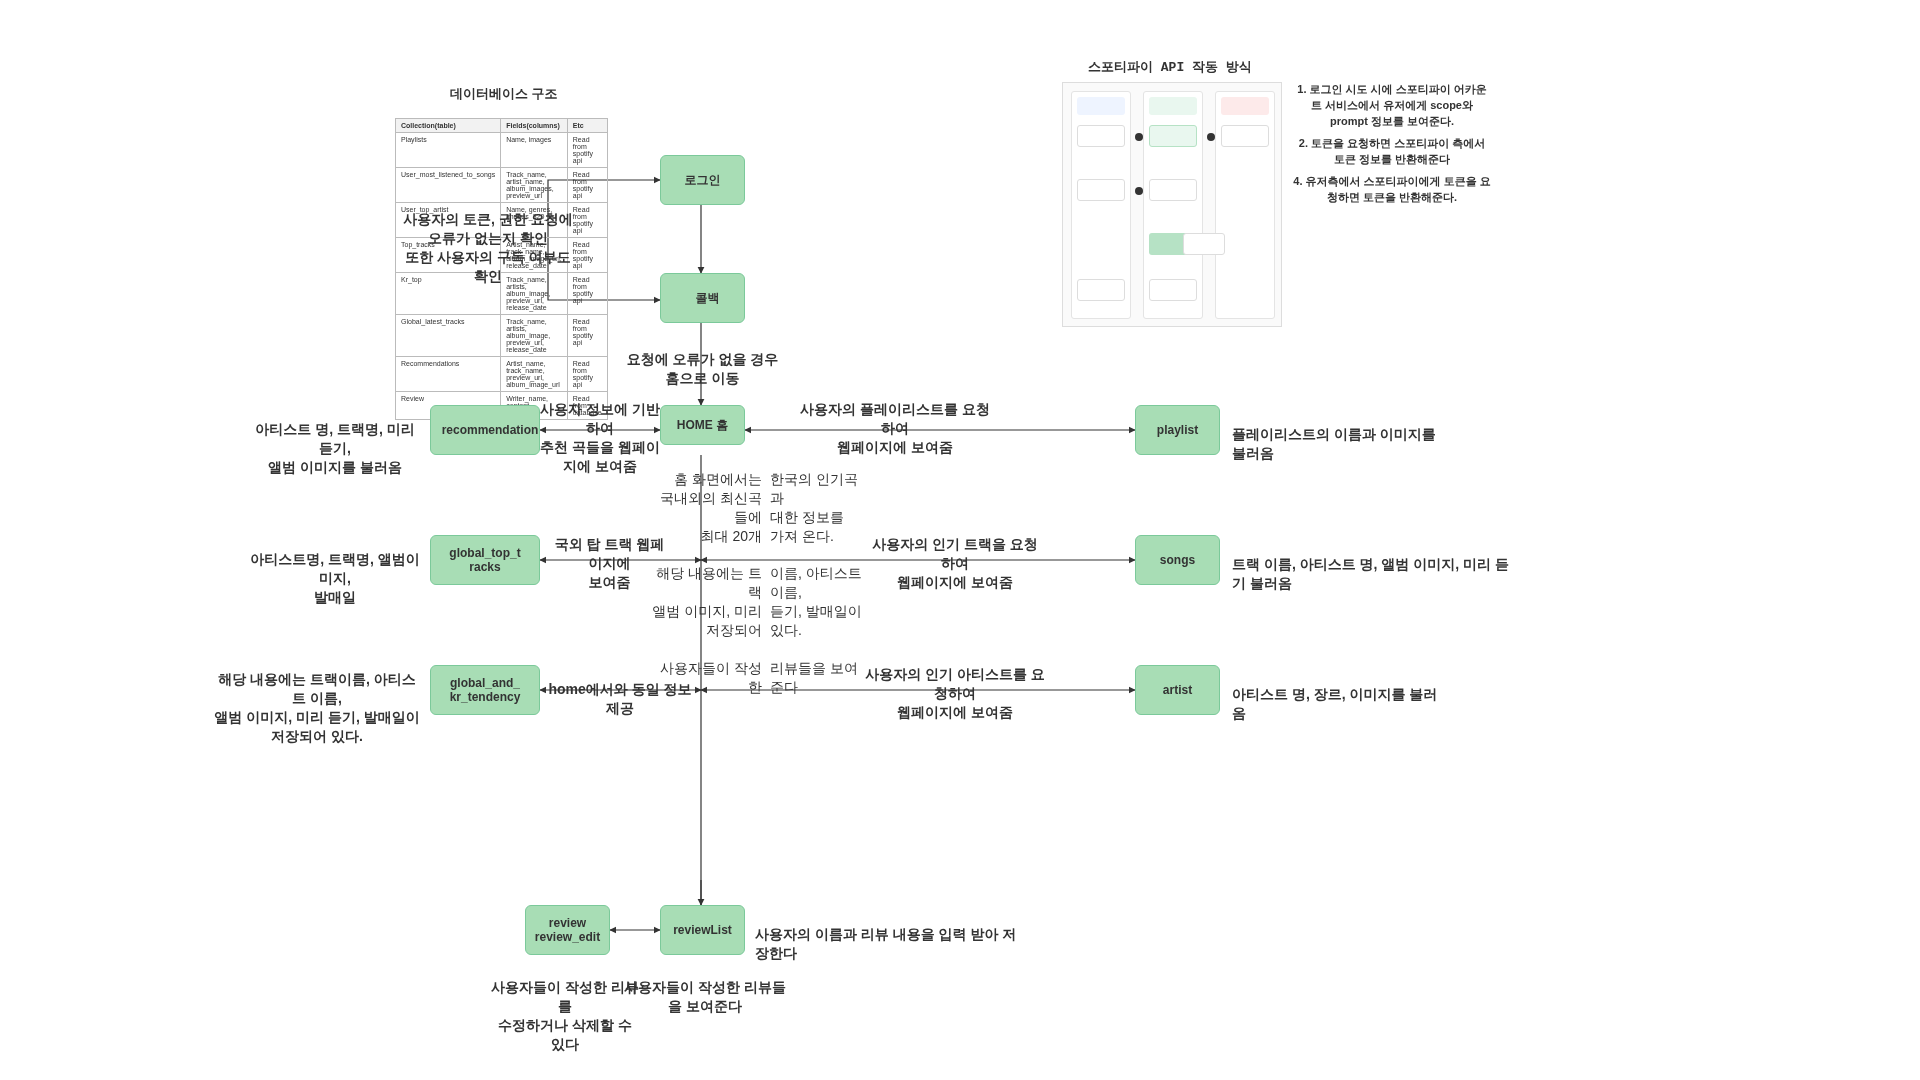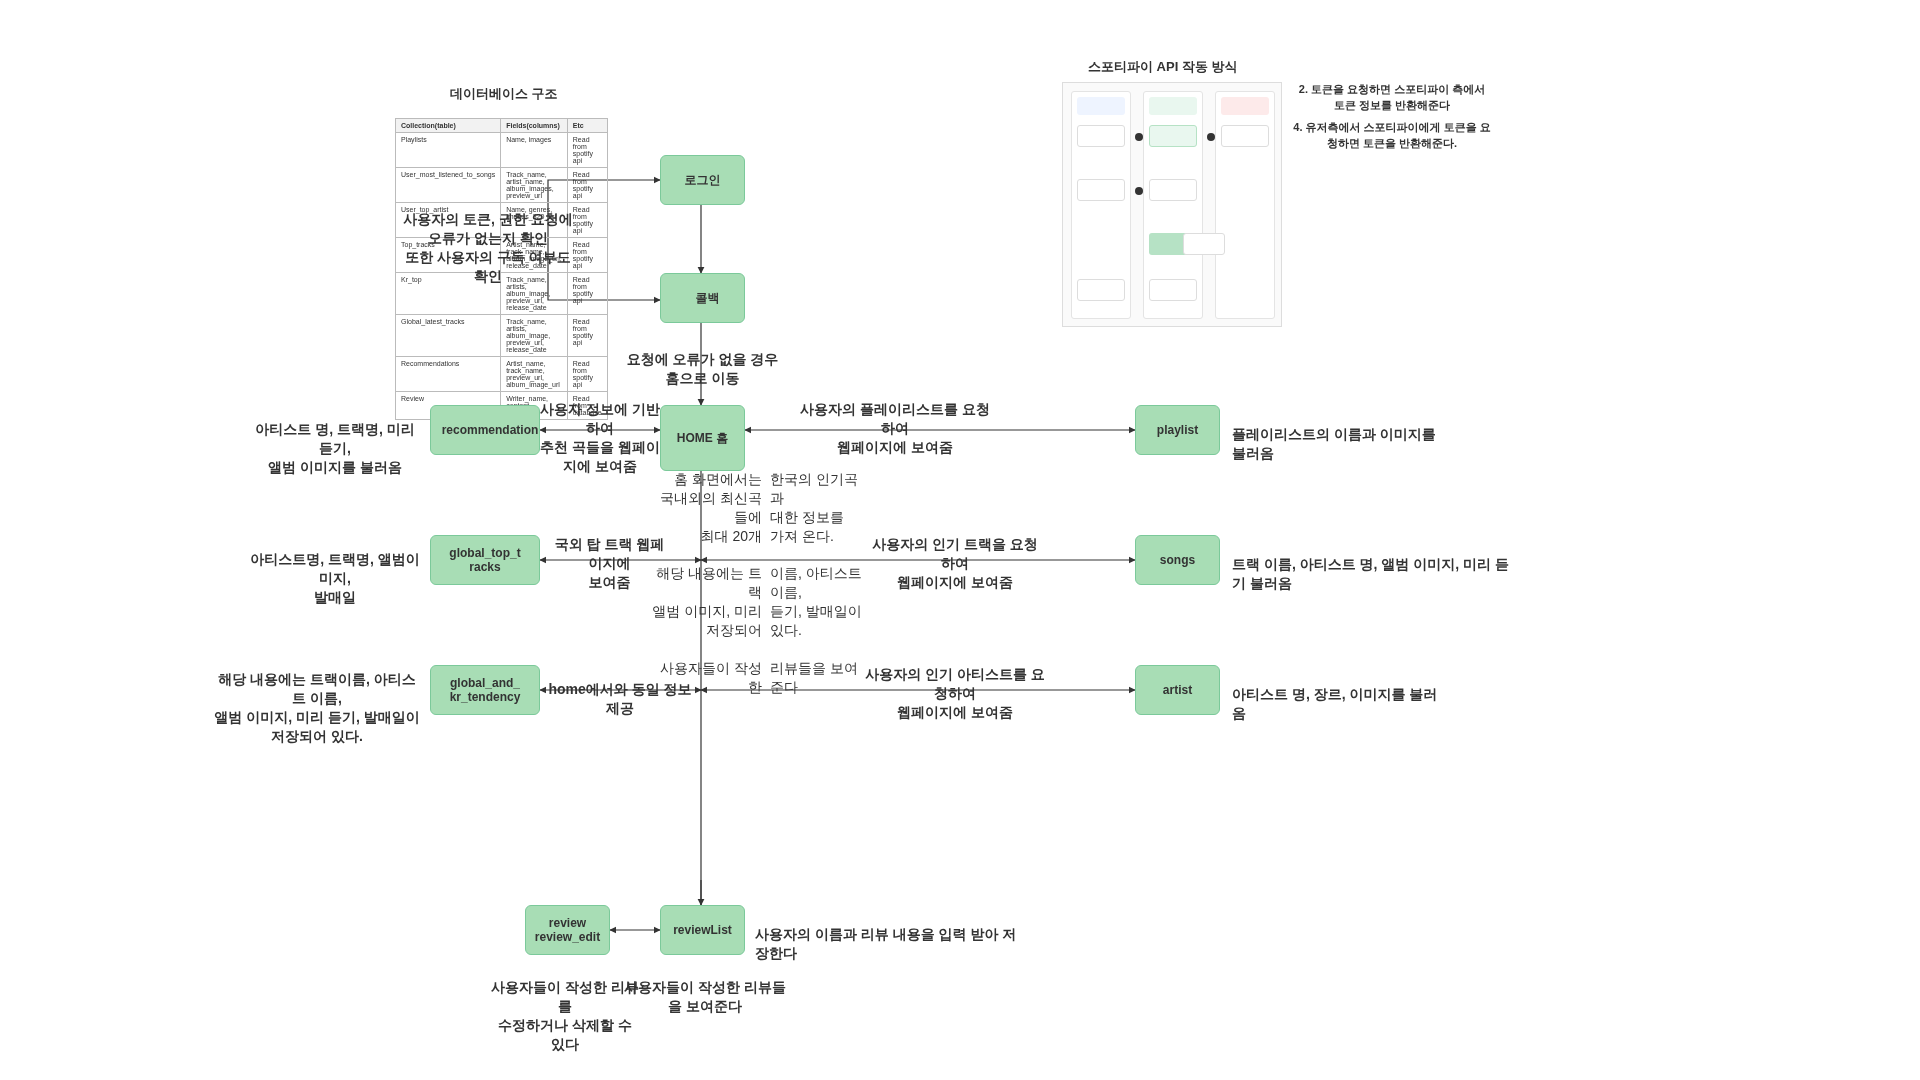--- a/index.html
+++ b/index.html
@@ -111,21 +111,21 @@
     <line x1="701" y1="690" x2="1135" y2="690" marker-end="url(#arr)" marker-start="url(#arr)"></line>
 
     <line x1="701" y1="905" x2="701" y2="905"></line>
     <line x1="701" y1="880" x2="701" y2="905" marker-end="url(#arr)"></line>
 
     <line x1="660" y1="930" x2="610" y2="930" marker-start="url(#arr)" marker-end="url(#arr)"></line>
   </g>
 </svg>
 
 <div class="heading" style="left:450px; top:85px;">데이터베이스 구조</div>
-<div class="heading" style="left:1088px; top:58px;">스포티파이 API 작동 방식</div>
+<div class="heading" style="left:1088px; top:58px;font-family:Liberation Mono, monospace;">스포티파이 API 작동 방식</div>
 
 <table class="dbtable" style="left:395px; top:118px; width:190px;">
   <thead>
       <tr>
     <th>Collection(table)</th>
     <th>Fields(columns)</th>
     <th>Etc</th>
   </tr>
     </thead>
   <tbody id="db-body">
@@ -188,31 +188,34 @@
   <div class="mini" style="left:120px;top:150px; width:42px; height:22px; background:#fff;border:1px solid #ddd;"></div>
   <div class="mini" style="left:14px; top:196px; width:48px; height:22px; background:#fff;border:1px solid #ddd;"></div>
   <div class="mini" style="left:86px; top:196px; width:48px; height:22px; background:#fff;border:1px solid #ddd;"></div>
 
   <div class="mini" style="left:72px; top:50px; width:8px; height:8px; background:#333; border-radius:50%;"></div>
   <div class="mini" style="left:144px;top:50px; width:8px; height:8px; background:#333; border-radius:50%;"></div>
   <div class="mini" style="left:72px; top:104px;width:8px; height:8px; background:#333; border-radius:50%;"></div>
 </div>
 
 <div class="api-list" style="left:1292px; top:82px; width:200px;">
+  <div>1.   로그인 시도 시에 스포티파이
+어카운트 서비스에서 유저에게
+scope와 prompt 정보를 보여준다.</div>
   <div>2. 토큰을 요청하면
 스포티파이 측에서
 토큰 정보를 반환해준다</div>
   <div>4. 유저측에서 스포티파이에게
 토큰을 요청하면
 토큰을 반환해준다.</div>
 </div>
 
 <div class="node" style="left:660px; top:155px; width:85px; height:50px;">로그인</div>
 <div class="node" style="left:660px; top:273px; width:85px; height:50px;padding-left:16px;">콜백</div>
-<div class="node" style="left:660px; top:405px; width:85px; height:66px;text-align:center;">HOME 홈</div>
+<div class="node" style="left:660px; top:405px; width:85px; height:40px;text-align:center;">HOME 홈</div>
 
 <div class="node" style="left:430px; top:405px; width:110px; height:50px;padding-left:16px;">recommendation</div>
 <div class="node" style="left:430px; top:535px; width:110px; height:50px; white-space:pre-line;">global_top_t
 racks</div>
 <div class="node" style="left:430px; top:665px; width:110px; height:50px; white-space:pre-line;">global_and_
 kr_tendency</div>
 
 <div class="node" style="left:1135px; top:405px; width:85px; height:50px;">playlist</div>
 <div class="node" style="left:1135px; top:535px; width:85px; height:50px;">songs</div>
 <div class="node" style="left:1135px; top:665px; width:85px; height:50px;">artist</div>

